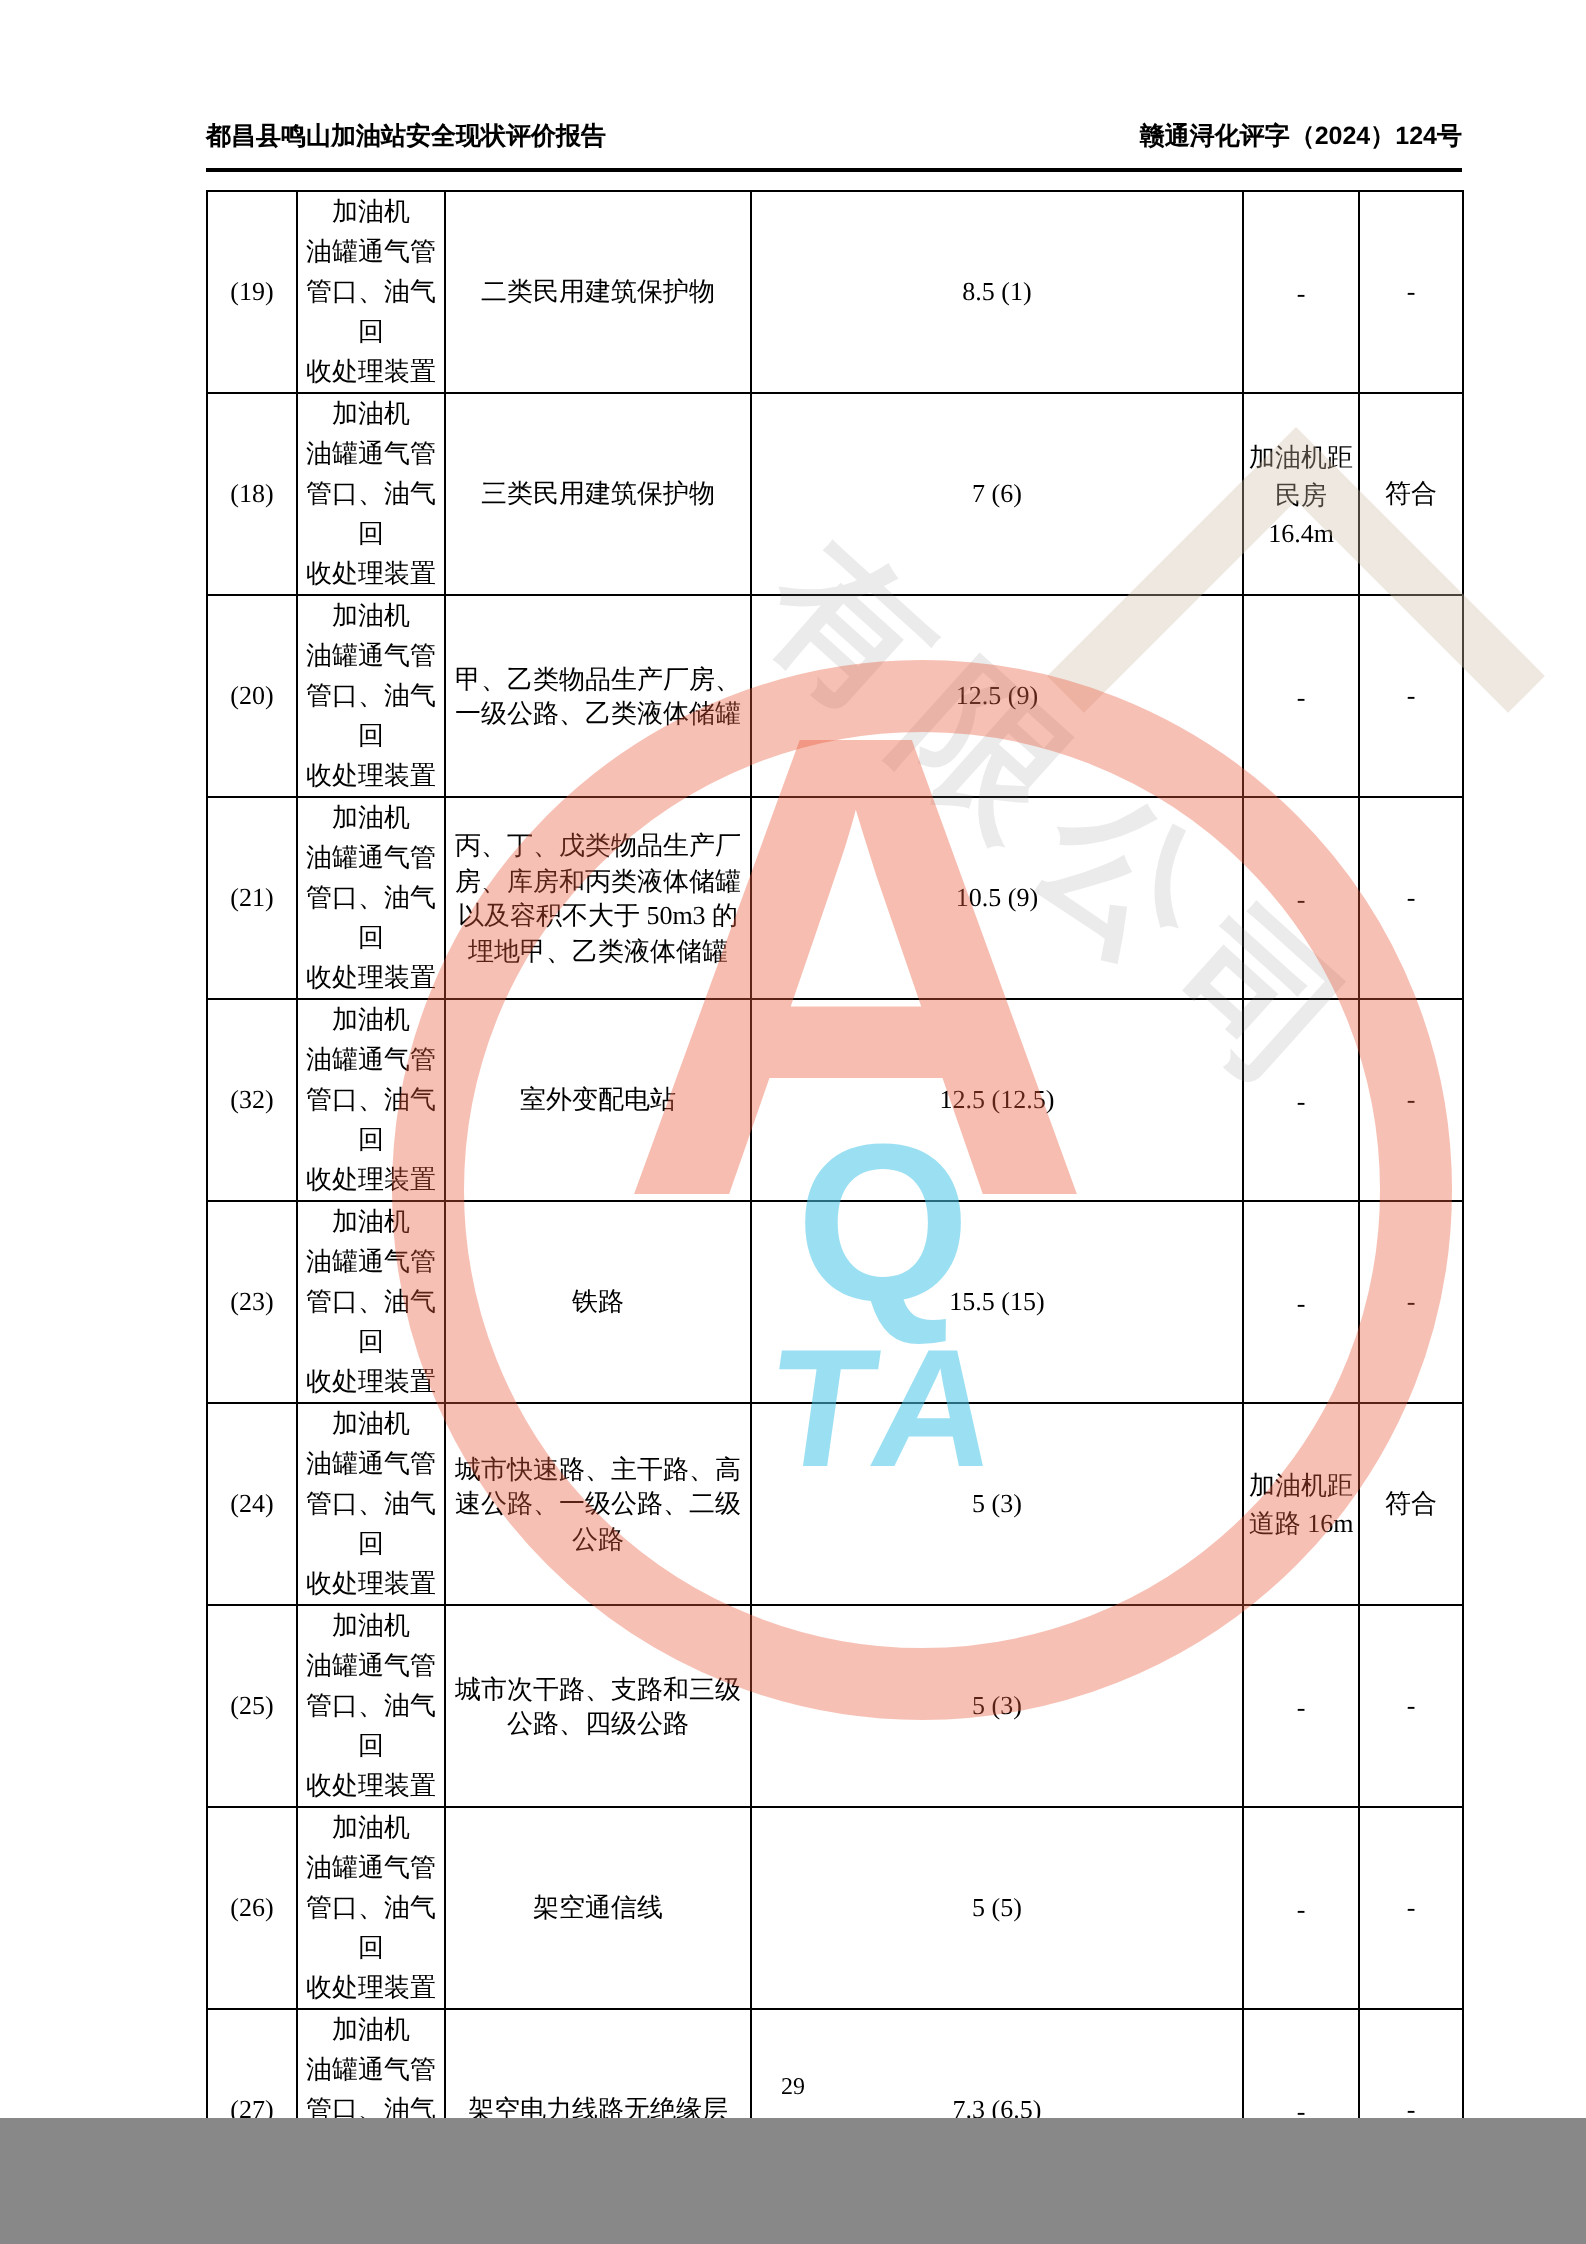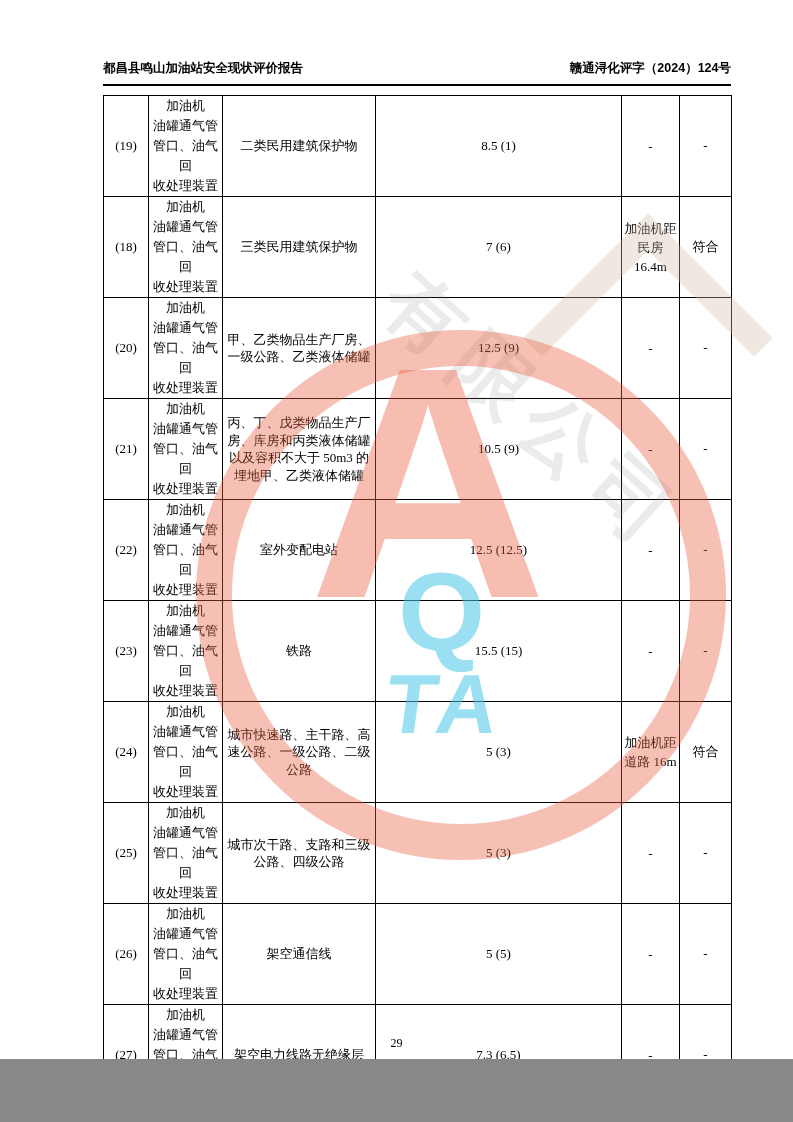--- a/index.html
+++ b/index.html
@@ -110,21 +110,21 @@
         <td class="item">加油机
 油罐通气管
 管口、油气回
 收处理装置</td>
         <td class="target">丙、丁、戊类物品生产厂房、库房和丙类液体储罐以及容积不大于 50m3 的埋地甲、乙类液体储罐</td>
         <td class="val">10.5 (9)</td>
         <td class="note">-</td>
         <td class="res">-</td>
       </tr>
       <tr class="r">
-        <td class="num">(22)</td>
+        <td class="num">(32)</td>
         <td class="item">加油机
 油罐通气管
 管口、油气回
 收处理装置</td>
         <td class="target">室外变配电站</td>
         <td class="val">12.5 (12.5)</td>
         <td class="note">-</td>
         <td class="res">-</td>
       </tr>
       <tr class="r">

